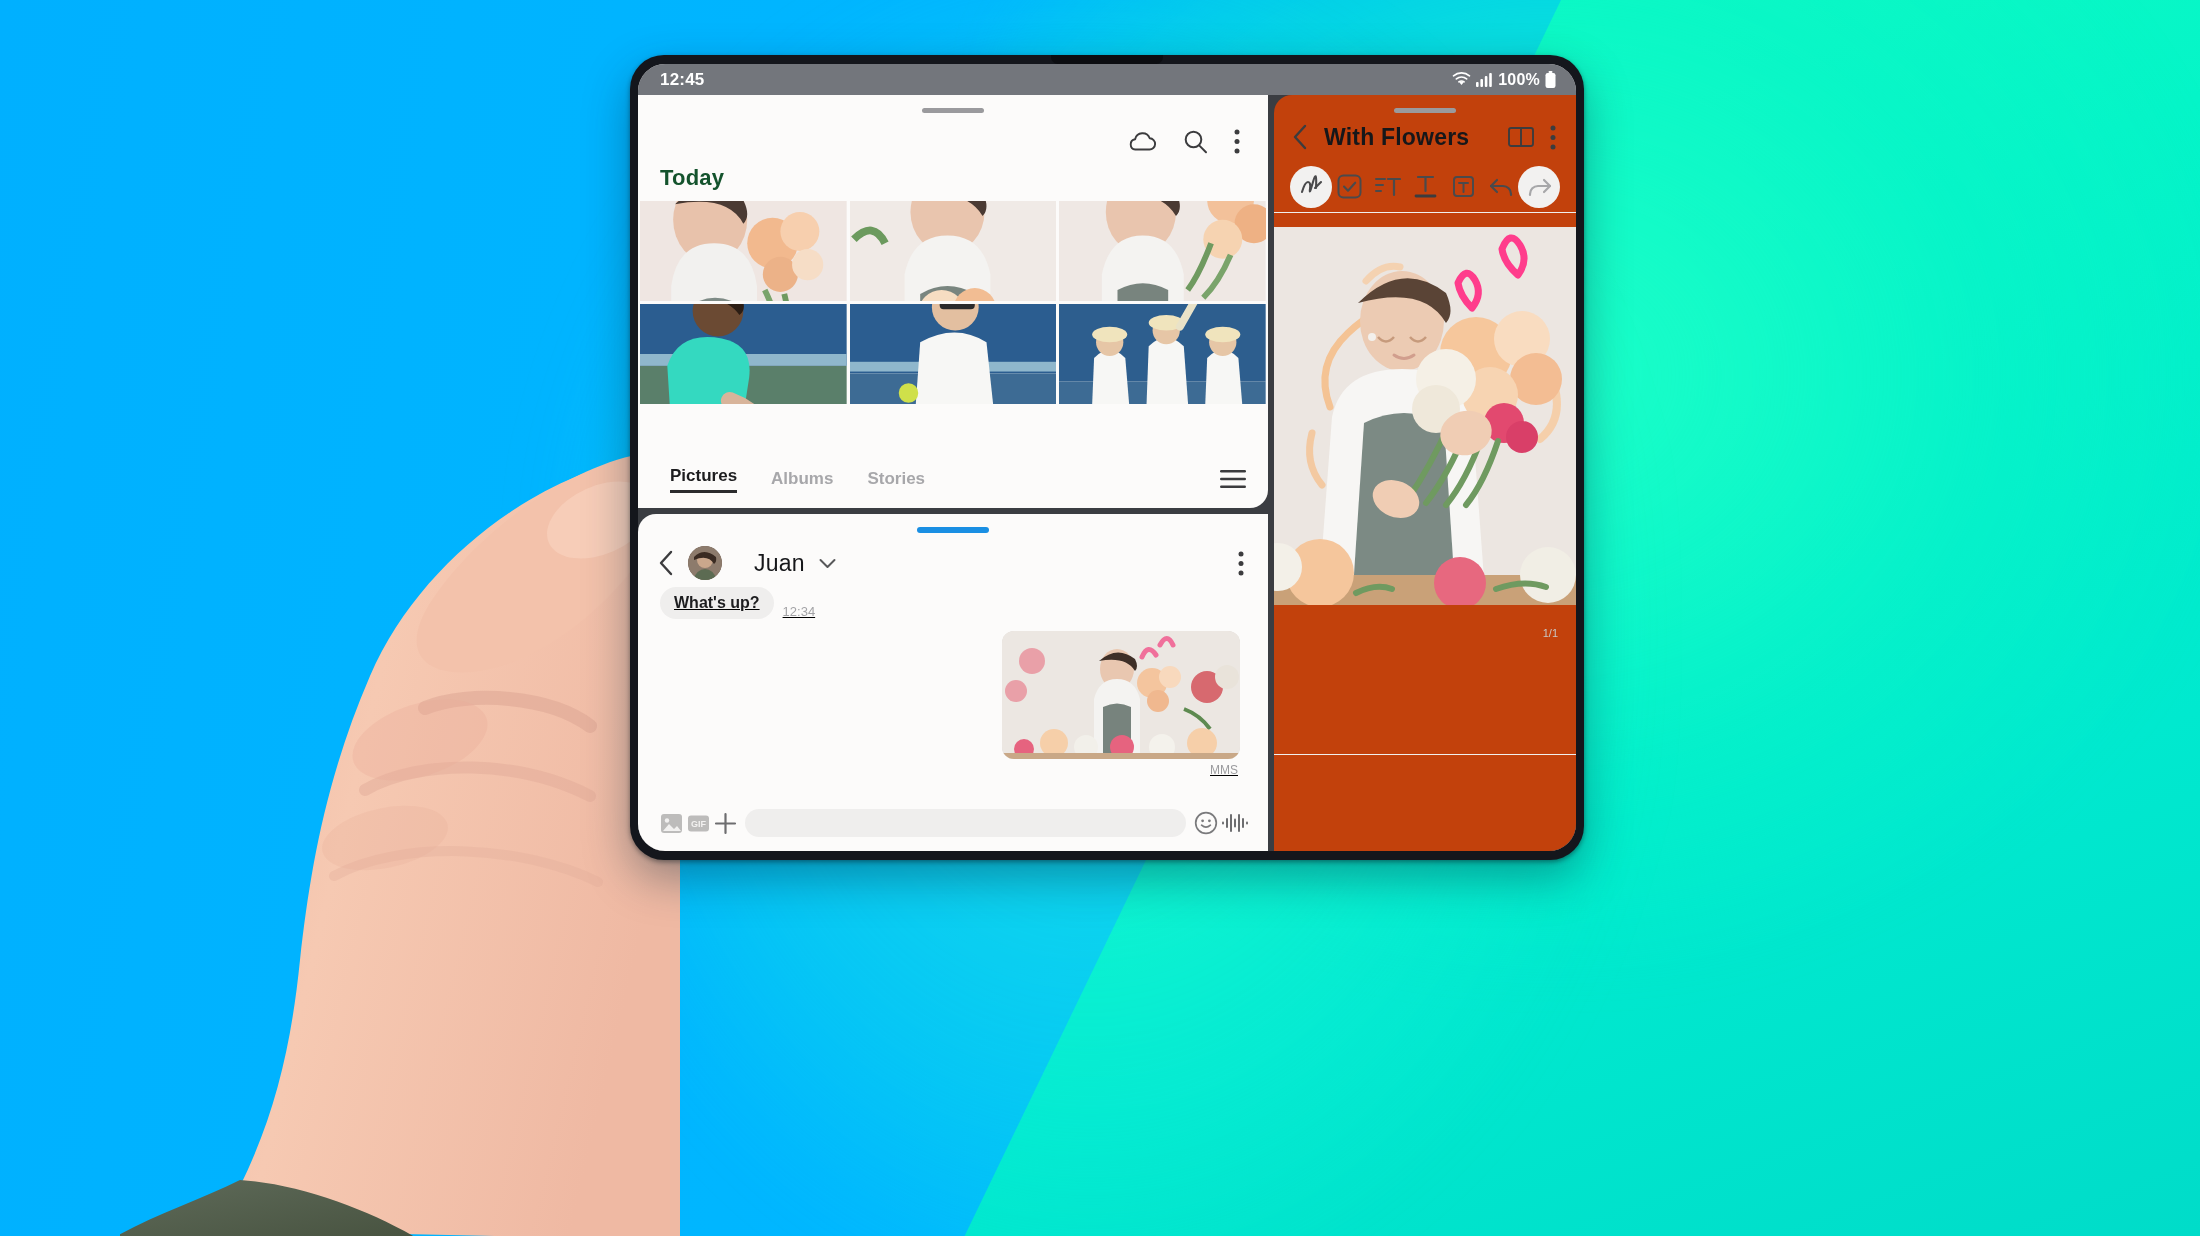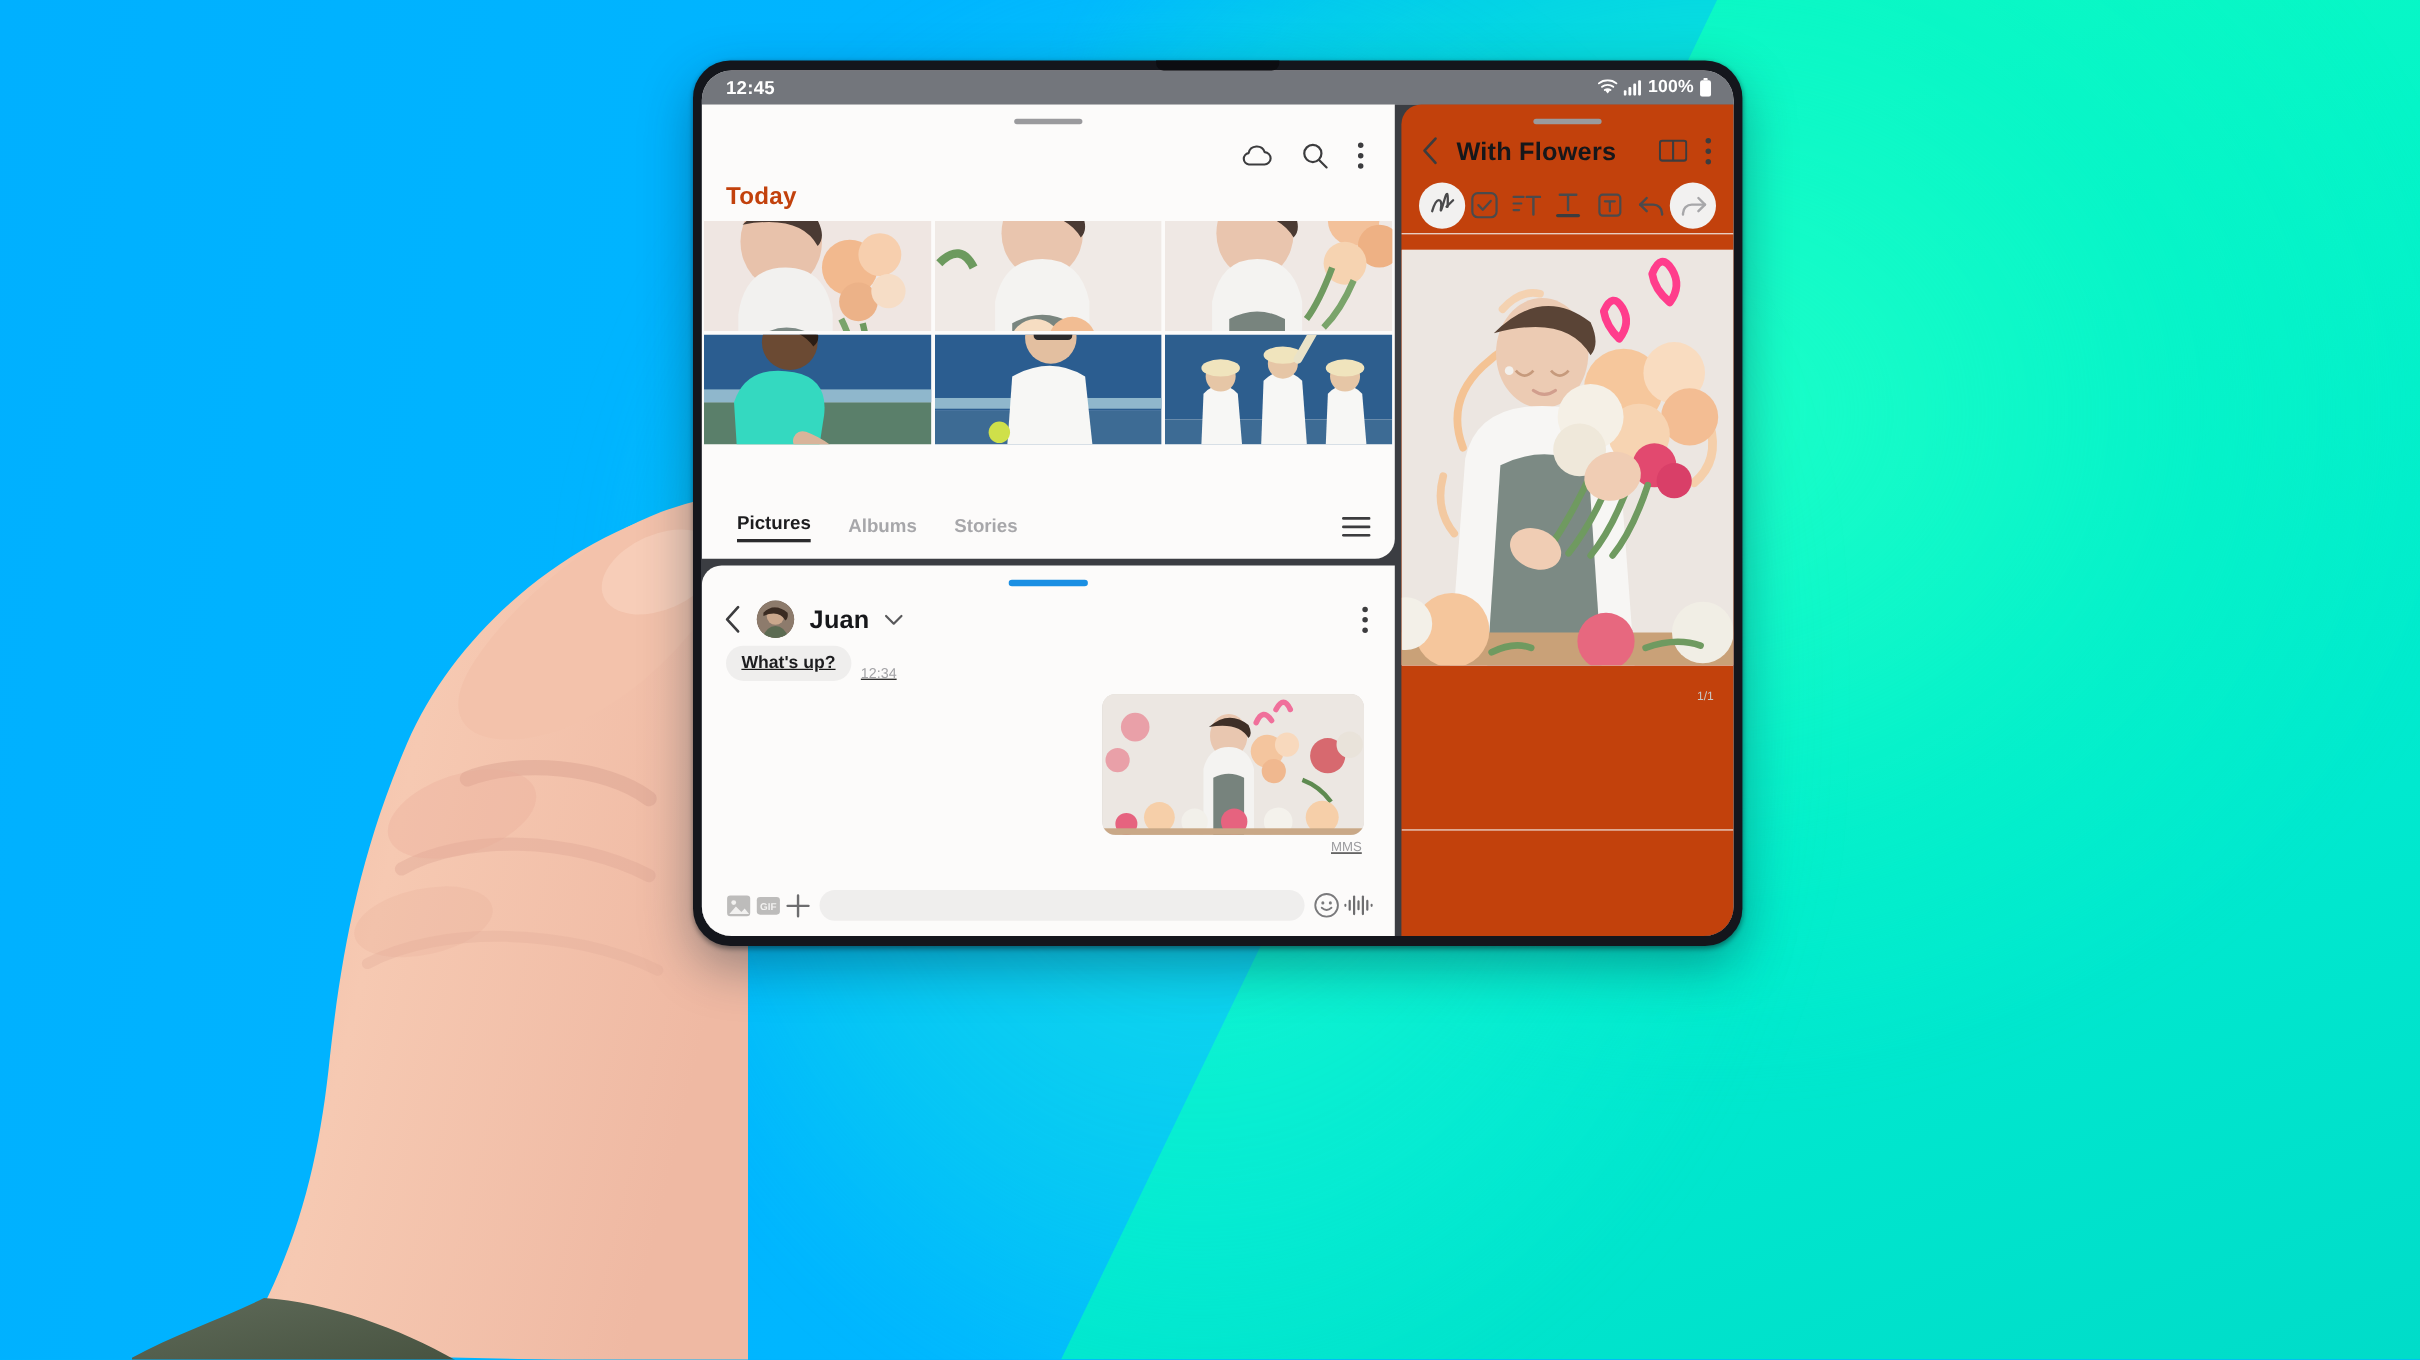--- a/index.html
+++ b/index.html
@@ -70,35 +70,35 @@
   #leftcol { width:630px; display:flex; flex-direction:column; gap:6px; }
   #rightcol { flex:1; display:flex; }
 
   .pane { background:#fcfbfa; overflow:hidden; position:relative; }
 
   
   #gallery { flex:0 0 413px; border-radius:0 0 18px 0; display:flex; flex-direction:column; }
   .grabber { width:62px; height:5px; border-radius:3px; background:#9a9a9d; margin:13px auto 0; }
   .grabber.blue { background:#1a8fe3; height:6px; width:72px; }
   #gal-top { display:flex; justify-content:flex-end; align-items:center; gap:25px; padding:12px 28px 0 0; height:44px;}
-  #gal-title { font-size:22px; font-weight:700; color:#c2410c; padding:8px 0 10px 22px; letter-spacing:.2px;}
+  #gal-title { font-size:22px; font-weight:700; color:#14532d; padding:8px 0 10px 22px; letter-spacing:.2px;}
   #grid { display:grid; grid-template-columns:repeat(3,1fr); gap:3px; padding:0 2px; }
   .ph { height:100px; background-size:cover; background-position:center; position:relative; overflow:hidden; }
   #tabs {
     margin-top:auto; display:flex; align-items:center; gap:34px;
     padding:0 22px 0 32px; height:58px; font-size:17px; color:#a7a7aa; font-weight:600;
   }
   #tabs .tab.active { color:#1d1d1f; font-weight:700; border-bottom:3px solid #2b2b2d; padding-bottom:4px;}
   #tabs .ham { margin-left:auto; }
 
   
   #messages { flex:1; border-radius:18px 0 0 0; display:flex; flex-direction:column; }
   #msg-head { display:flex; align-items:center; gap:14px; padding:6px 24px 0 20px; height:54px; }
   #avatar { width:34px;height:34px;border-radius:50%; background:#6d5b4e; overflow:hidden; flex:0 0 auto;}
-  #msg-name { font-size:23px; font-weight:700; color:#16171a; letter-spacing:.2px;}
+  #msg-name { font-size:23px; font-weight:400; color:#16171a; letter-spacing:.2px;margin-left:18px;}
   #msg-kebab { margin-left:auto; }
   #msg-date { text-align:center; font-size:13px; color:#9b9b9e; padding:14px 0 12px; }
   #msg-body { flex:1; padding:0 22px; position:relative;text-decoration:underline; }
   .bubble-row { display:flex; align-items:flex-end; gap:9px; }
   .bubble {
     background:#efeeed; color:#1d1d1f; font-size:16px; font-weight:700;
     border-radius:16px; padding:7px 14px;
   }
   .btime { font-size:13px; color:#a3a3a6; }
   #mms-wrap { display:flex; flex-direction:column; align-items:flex-end; margin-top:12px; padding-right:6px;}

